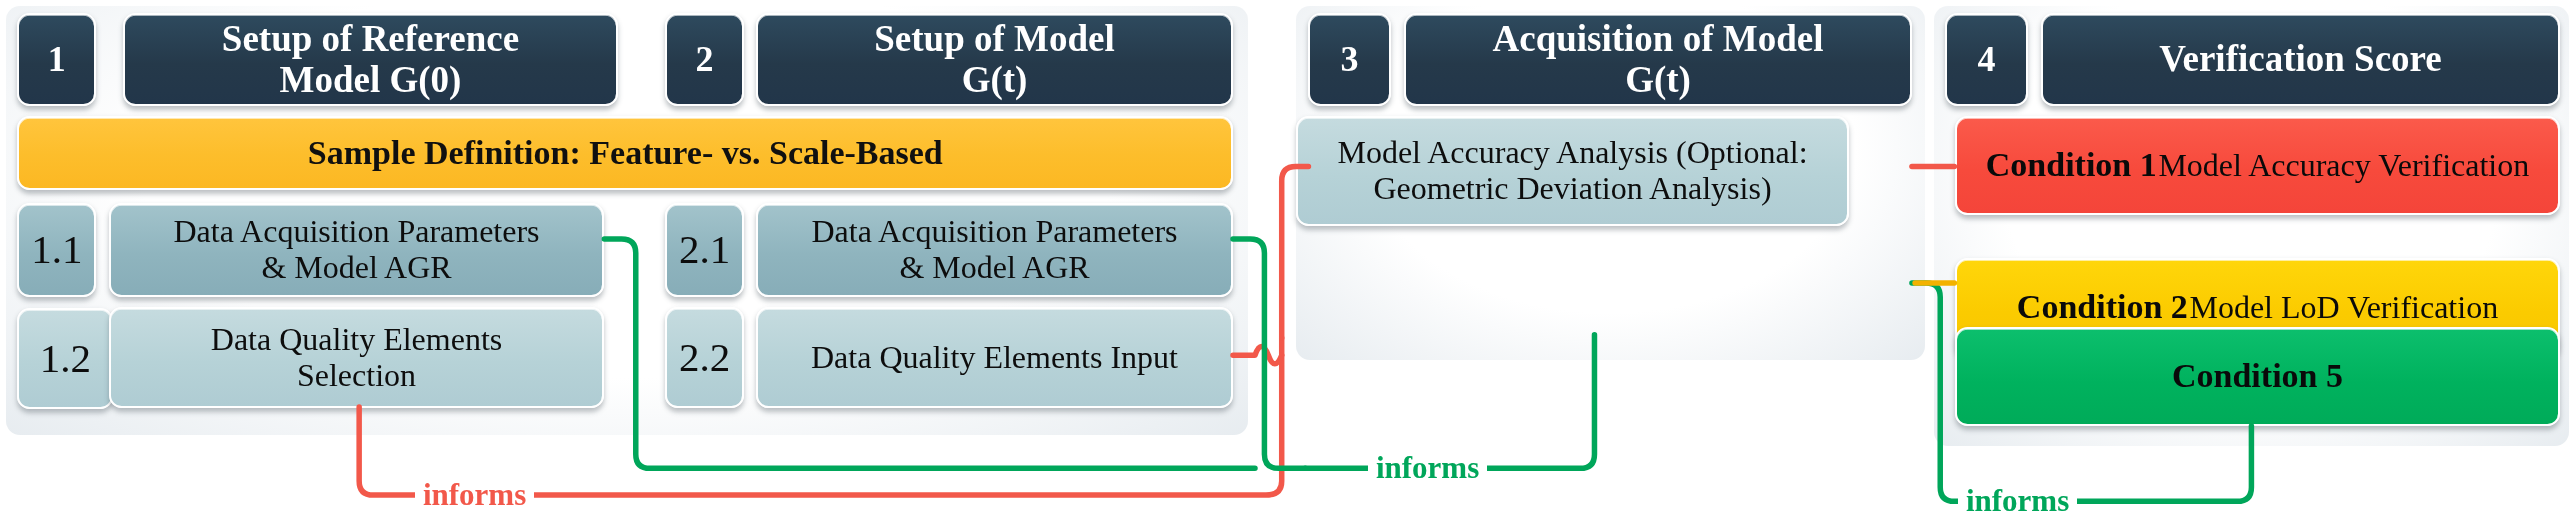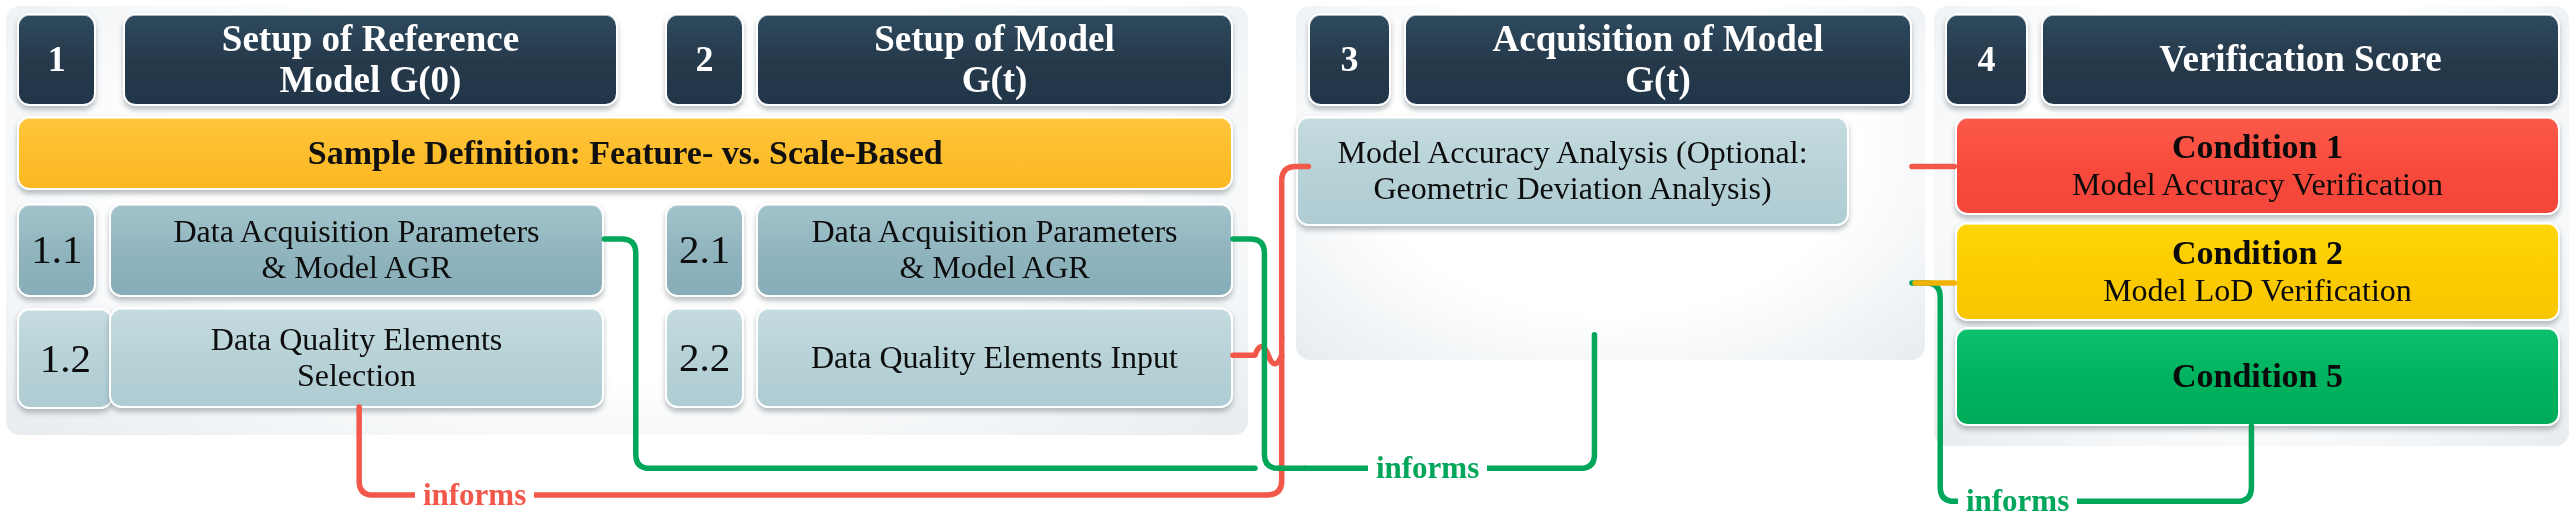--- a/index.html
+++ b/index.html
@@ -54,25 +54,25 @@
     background:linear-gradient(180deg,#a2c3cb 0%,#8fb4be 55%,#87adb8 100%);
     color:#0d0d0d;font-size:32px;
   }
   .teal-light{
     background:linear-gradient(180deg,#c5dbdf 0%,#b6d2d7 55%,#afccd3 100%);
     color:#0d0d0d;font-size:32px;
   }
   .num{font-size:41px;}
 
   
-  .cond{flex-direction:column;gap:1.6px;}
+  .cond{flex-direction:row;gap:1.6px;}
   .cond .c-title{font-weight:bold;font-size:34px;display:block;}
   .cond .c-sub{font-size:32px;display:block;}
   .cond-red{background:linear-gradient(180deg,#fb5a4b 0%,#f74a3c 55%,#f4453a 100%);color:#0a0a0a;}
-  .cond-yellow{background:linear-gradient(180deg,#ffd60a 0%,#fbcb00 55%,#f8c600 100%);color:#0a0a0a;}
+  .cond-yellow{background:linear-gradient(180deg,#ffd60a 0%,#fbcb00 55%,#f8c600 100%);color:#0a0a0a;margin-top:36px;}
   .cond-green{background:linear-gradient(180deg,#0cbf6d 0%,#00b25e 55%,#00ab59 100%);color:#0a0a0a;}
 
   
   #wires{position:absolute;left:0;top:0;width:2576px;height:521px;z-index:5;pointer-events:none;}
   .w-red{fill:none;stroke:#f2584a;stroke-width:7;stroke-linecap:round;stroke-linejoin:round;}
   .w-green{fill:none;stroke:#00a65a;stroke-width:7;stroke-linecap:round;stroke-linejoin:round;}
   .w-orange{fill:none;stroke:#f3b200;stroke-width:7;stroke-linecap:round;stroke-linejoin:round;}
 
   .wire-label{
     position:absolute;z-index:6;

